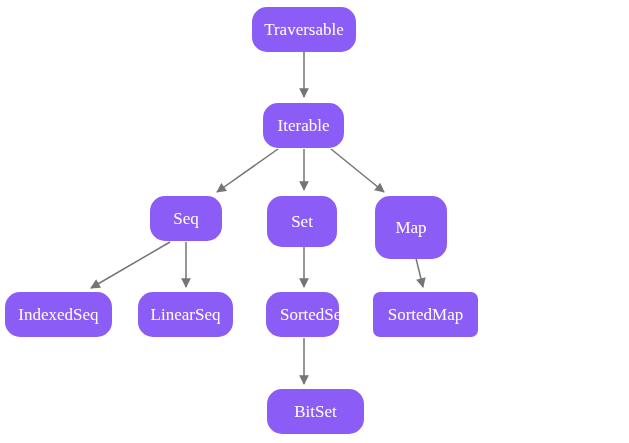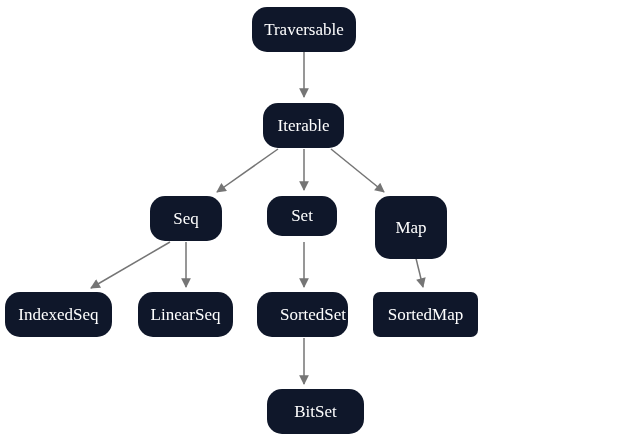--- a/index.html
+++ b/index.html
@@ -20,36 +20,36 @@
     left: 0;
     top: 0;
     width: 629px;
     height: 443px;
   }
   .node {
     position: absolute;
     display: flex;
     align-items: center;
     justify-content: center;
-    background: #0f172a;
+    background: #8b5cf6;
     color: #ffffff;
     font-size: 17px;
     border-radius: 15px;
     white-space: nowrap;
     box-sizing: border-box;
   }
   
   .n-traversable { left: 252px; top: 7px;   width: 104px; height: 45px; }
   .n-iterable    { left: 263px; top: 103px; width: 81px;  height: 45px; }
   .n-seq         { left: 150px; top: 196px; width: 72px;  height: 45px; }
-  .n-set         { left: 267px; top: 196px; width: 70px;  height: 40px; text-align: right; }
+  .n-set         { left: 267px; top: 196px; width: 70px;  height: 51px; text-align: right; }
   .n-map         { left: 375px; top: 196px; width: 72px;  height: 63px; }
   .n-indexedseq  { left: 5px;   top: 292px; width: 107px; height: 45px; border-radius: 15px; }
   .n-linearseq   { left: 138px; top: 292px; width: 95px;  height: 45px; font-family: Liberation Serif, serif; }
-  .n-sortedset   { left: 257px; top: 292px; width: 91px;  height: 45px; padding-left: 21px; }
+  .n-sortedset   { left: 266px; top: 292px; width: 73px;  height: 45px; padding-left: 21px; }
   .n-sortedmap   { left: 373px; top: 292px; width: 105px; height: 45px; border-radius: 7px; }
   .n-bitset      { left: 267px; top: 389px; width: 97px;  height: 45px; }
 </style>
 </head>
 <body>
 
 <div class="canvas">
 
   <svg class="edges" viewBox="0 0 629 443" xmlns="http://www.w3.org/2000/svg">
     <defs>

